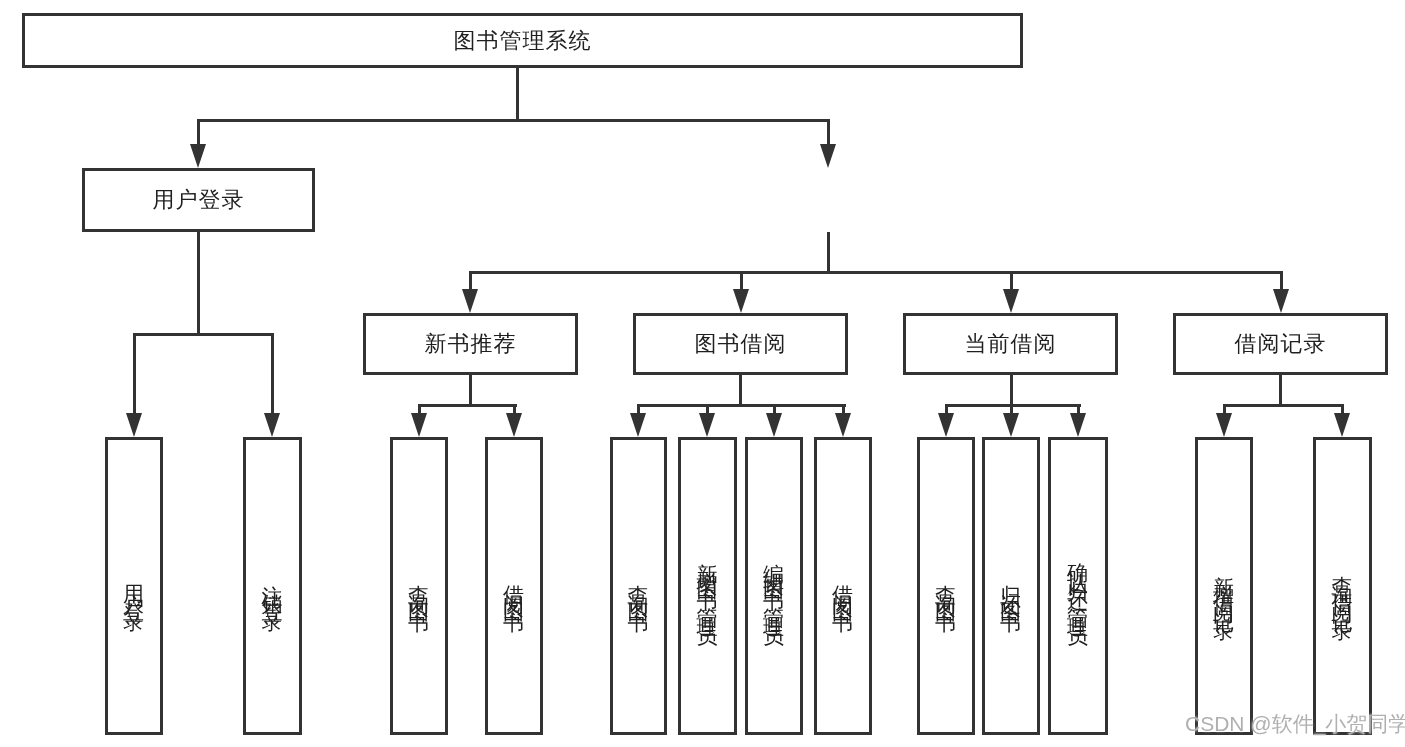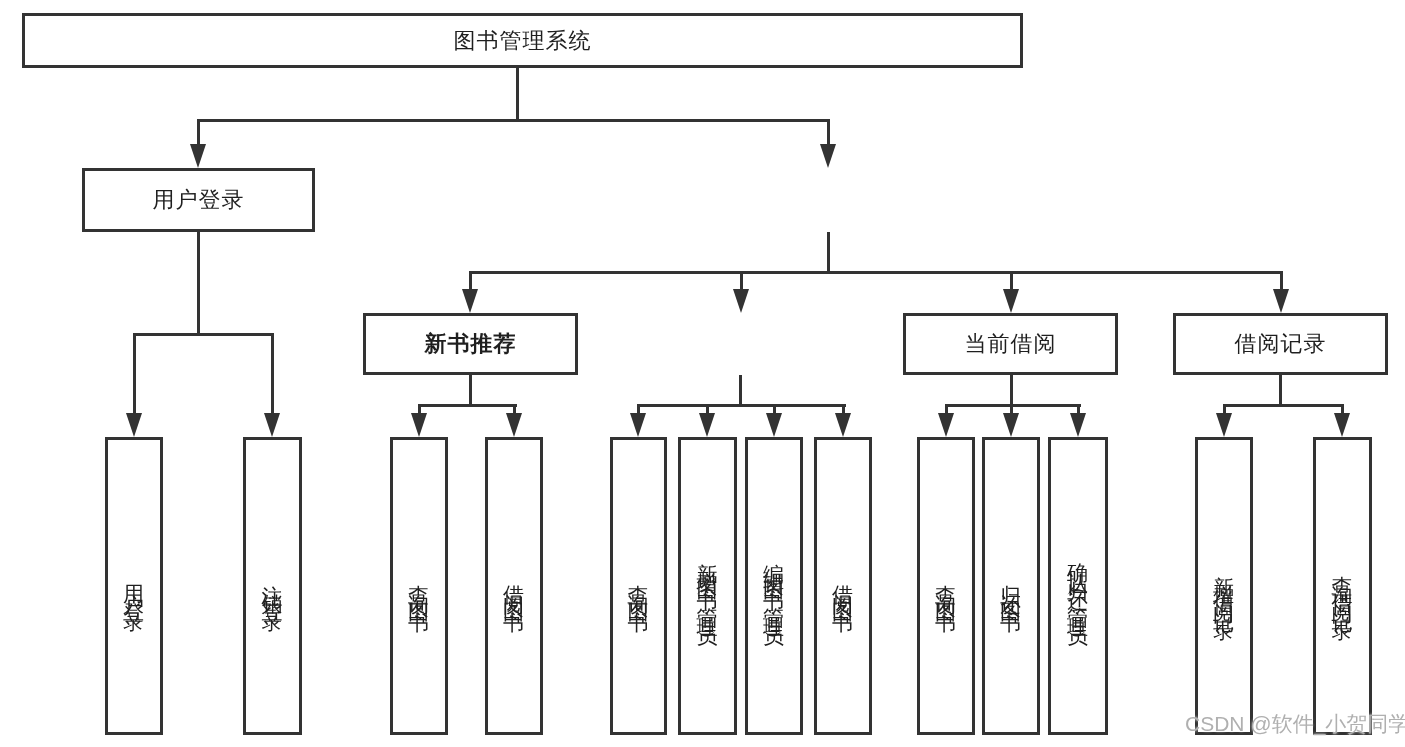--- a/index.html
+++ b/index.html
@@ -36,21 +36,22 @@
 </style>
 </head>
 <body>
 
 <div class="canvas">
 
   <div class="hbox" style="left:22px;top:13px;width:1001px;height:55px;">图书管理系统</div>
 
   <div class="hbox" style="left:82px;top:168px;width:233px;height:64px;">用户登录</div>
 
-  <div class="hbox" style="left:363px;top:313px;width:215px;height:62px;font-weight:bold;">新书推荐</div>
+  <div class="hbox" style="left:363px;top:313px;width:215px;height:62px;">新书推荐</div>
+  <div class="hbox" style="left:633px;top:313px;width:215px;height:62px;">图书借阅</div>
   <div class="hbox" style="left:903px;top:313px;width:215px;height:62px;">当前借阅</div>
   <div class="hbox" style="left:1173px;top:313px;width:215px;height:62px;">借阅记录</div>
 
   <div class="vbox" style="left:105px;">用户登录</div>
   <div class="vbox" style="left:243px;width:59px;">注销登录</div>
 
   <div class="vbox" style="left:390px;">查询图书</div>
   <div class="vbox" style="left:485px;">借阅图书</div>
 
   <div class="vbox" style="left:610px;width:57px;">查询图书</div>

